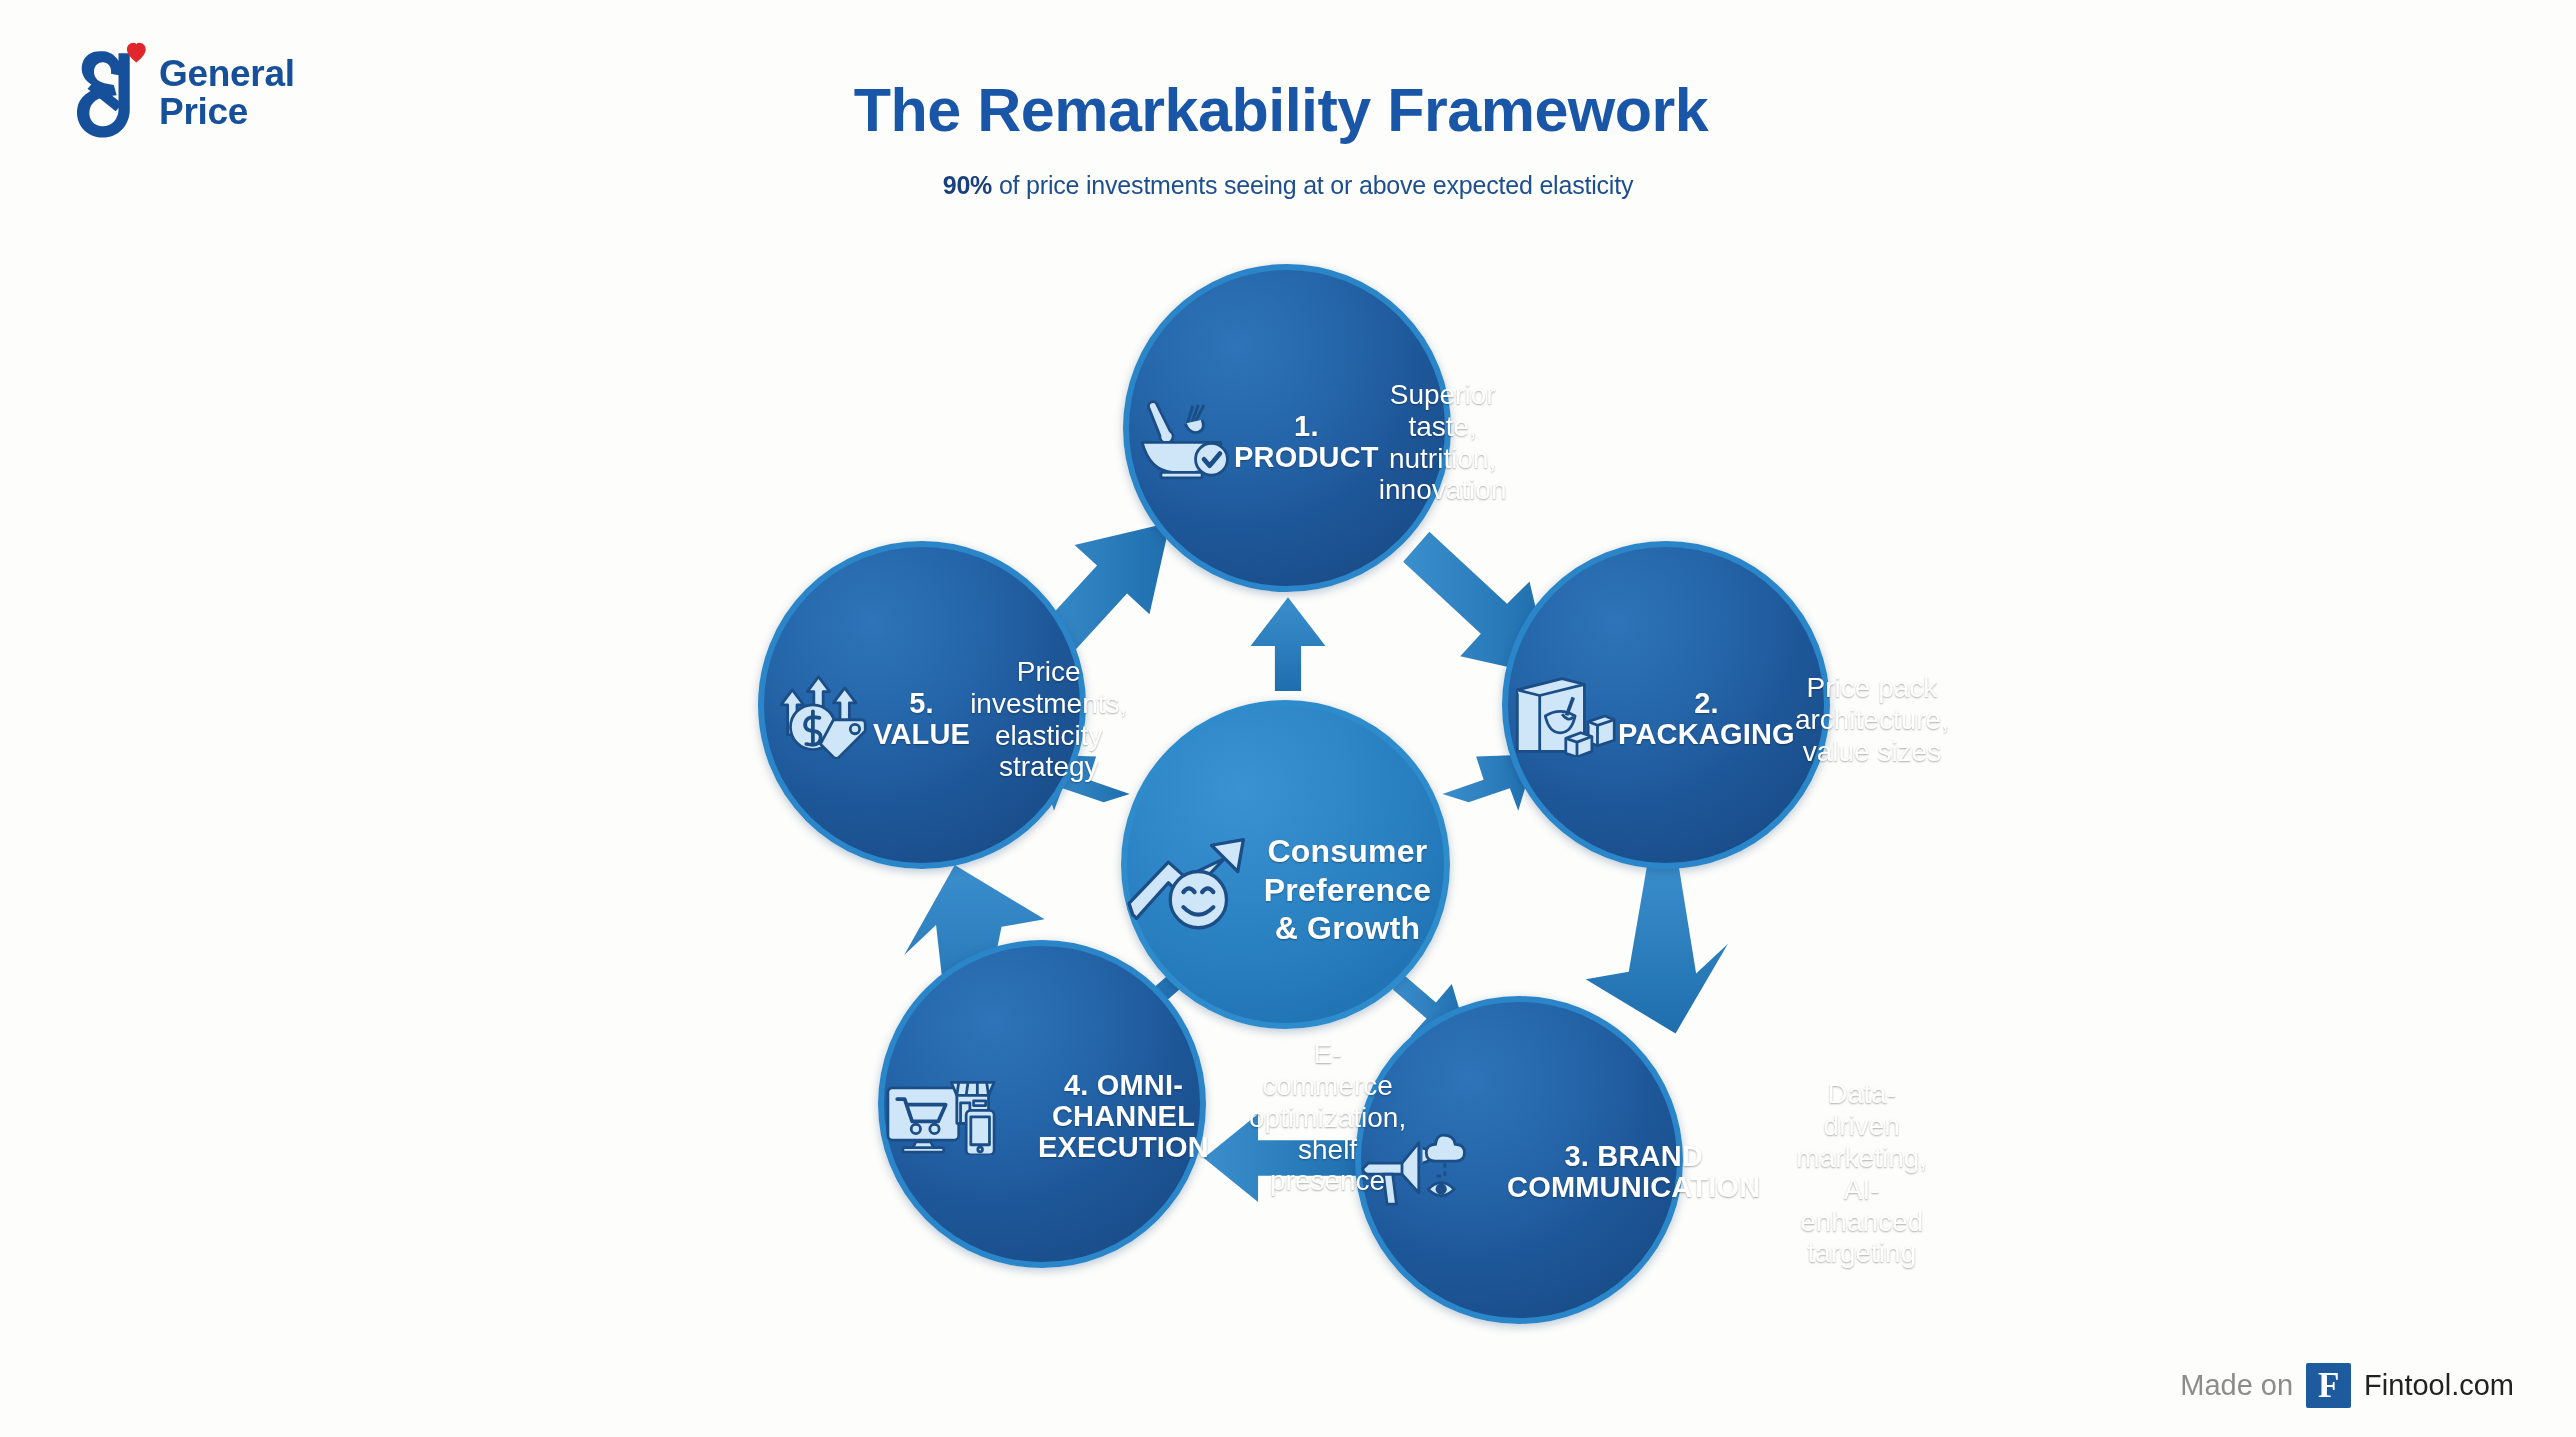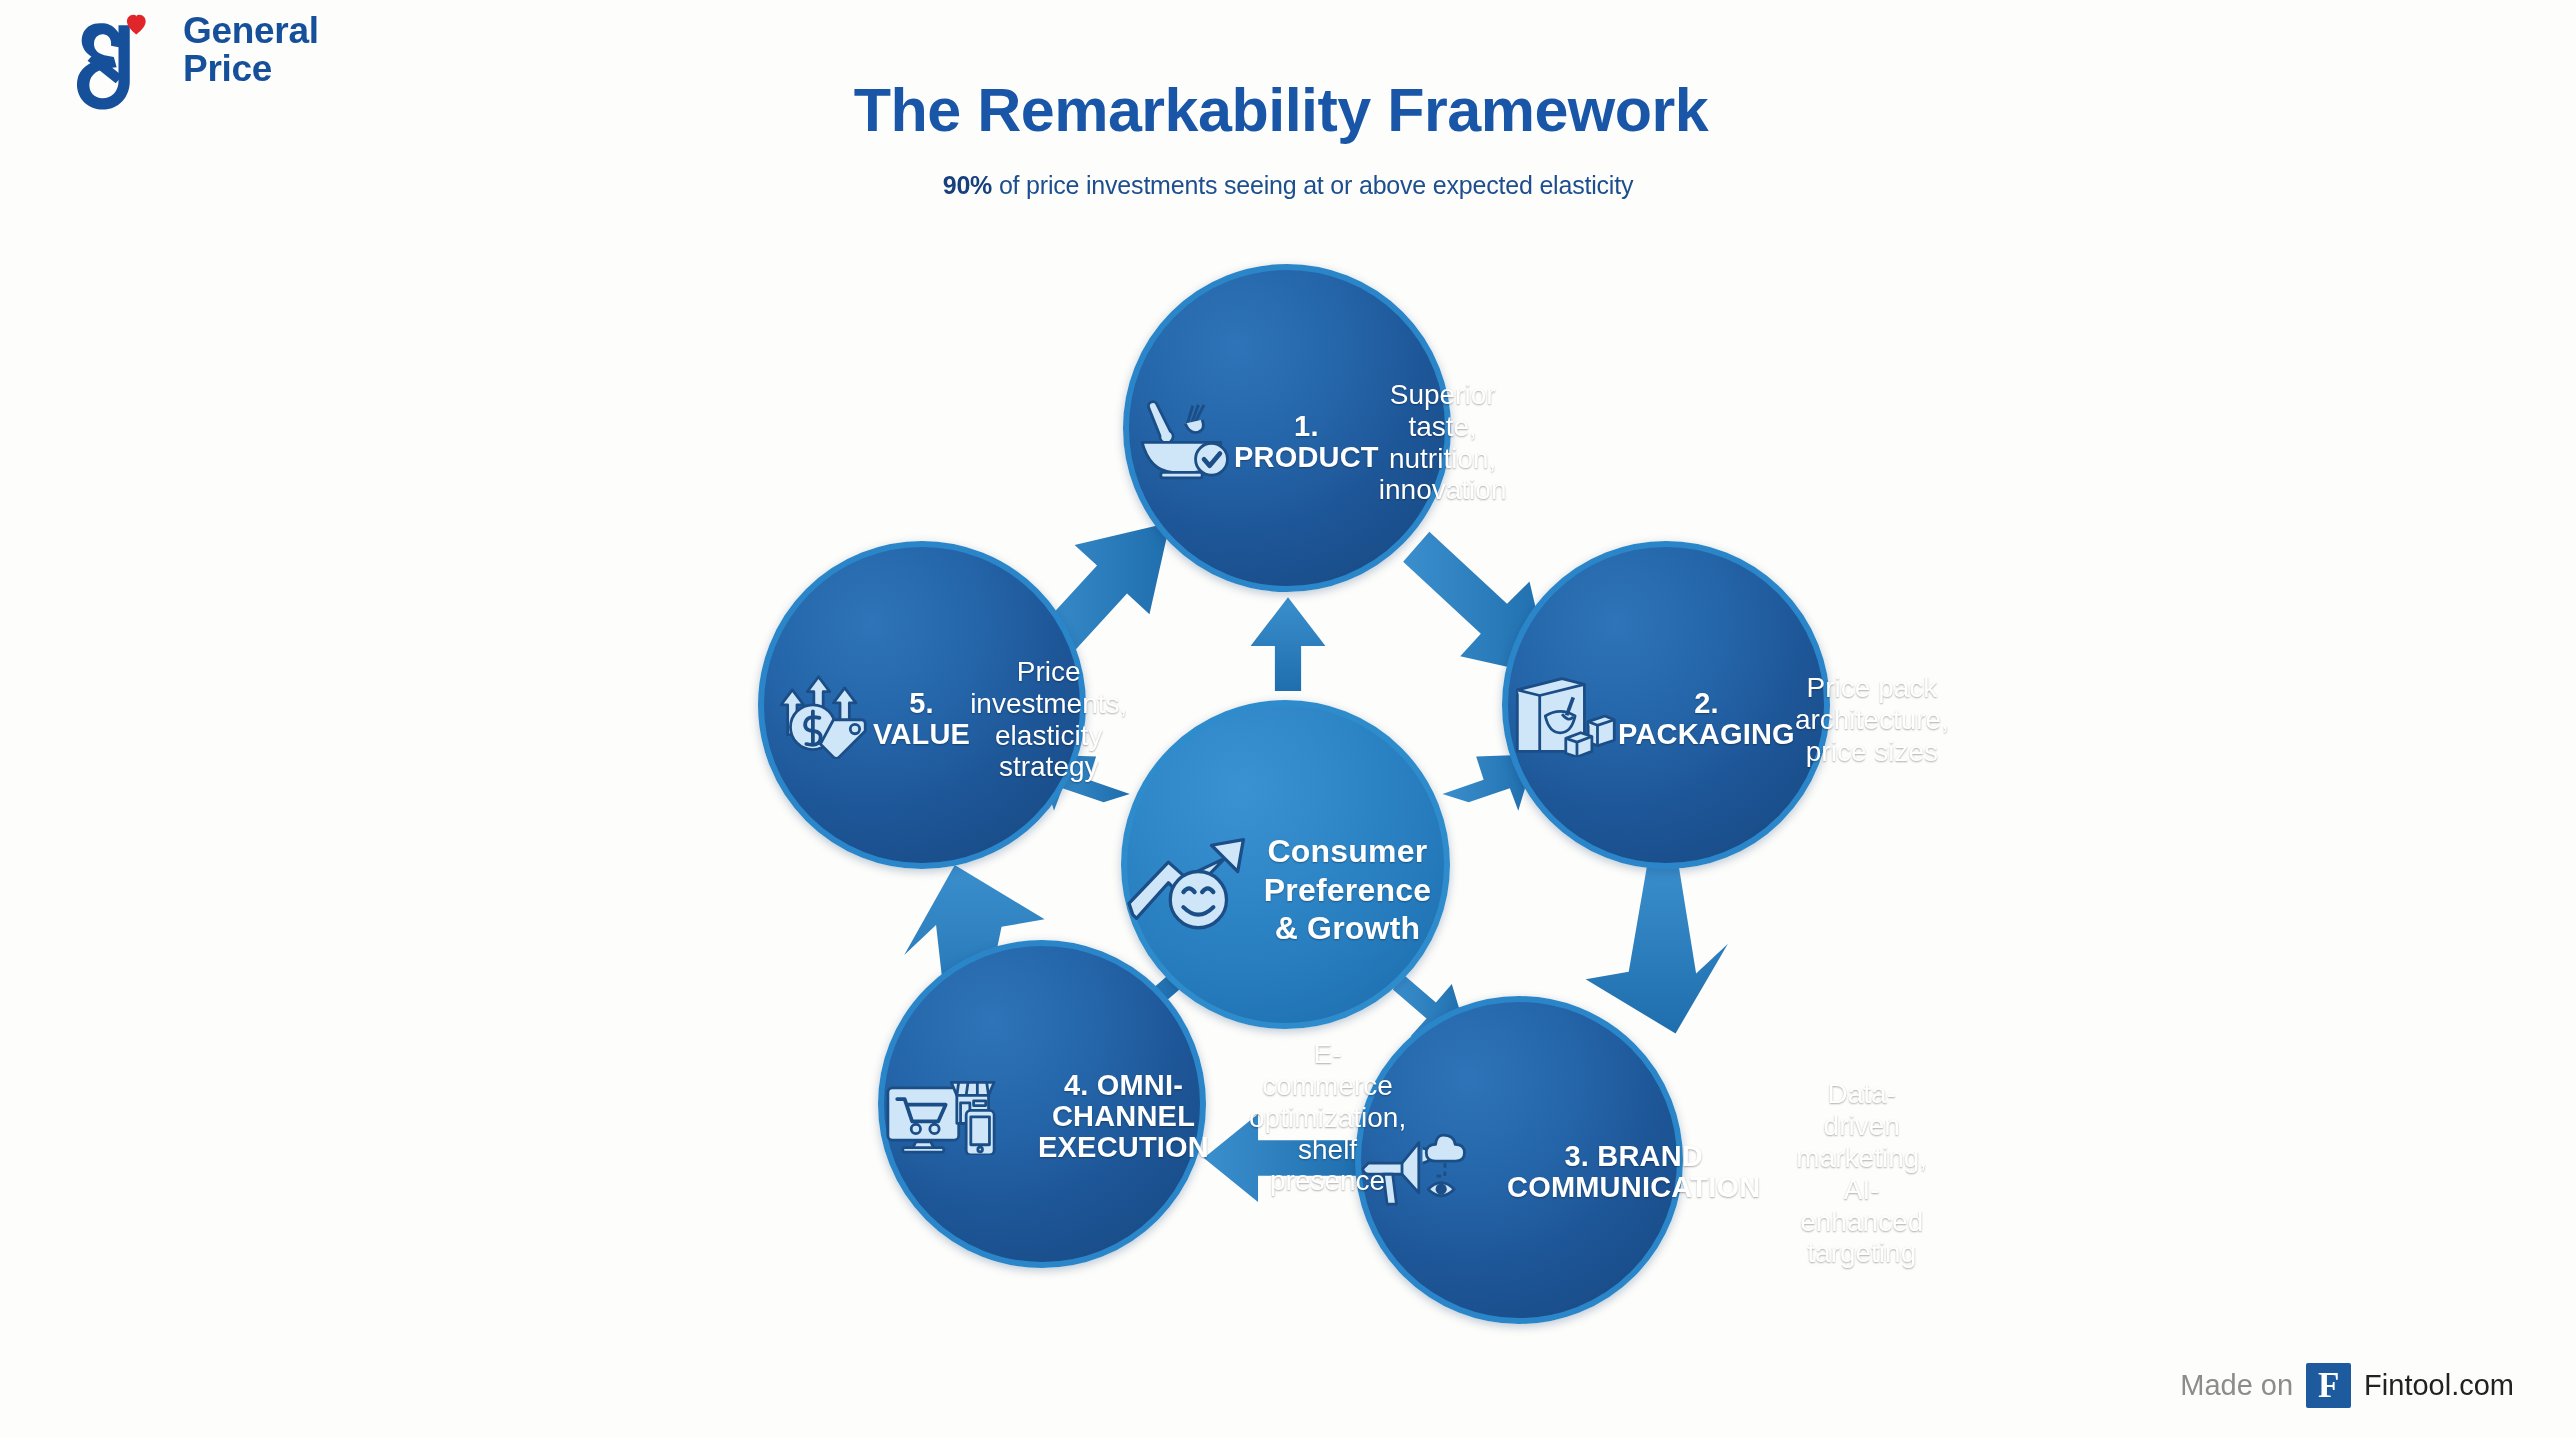--- a/index.html
+++ b/index.html
@@ -13,23 +13,24 @@
     overflow: hidden;
     font-family: "Liberation Sans", sans-serif;
     background: #fdfdfb;
     position: relative;
   }
 
   
   #logo {
     position: absolute;
     left: 66px;
-    top: 12px;
-    display: flex;
-    gap: 27px;
+    top: 40px;
+    display: flex;
+    align-items: center;
+    gap: 3px;
   }
   #logo .gm-mark { width: 90px; height: 105px; display: block; }
   #logo .gm-words {
     color: #16509b;
     font-weight: bold;
     font-size: 37px;
     line-height: 1.02;
     letter-spacing: -0.3px;
   }
 
@@ -263,21 +264,21 @@
           <path d="M70 24 L62 46" stroke-width="4"></path>
           <path d="M58 42 q7 9 12 3"></path>
           <path d="M86 50 L104 44 L114 48 L114 70 L96 76 L86 72 Z"></path>
           <path d="M86 50 L96 54 L96 76 M96 54 L114 48"></path>
           <path d="M62 68 L78 62 L90 66 L90 82 L74 88 L62 84 Z"></path>
           <path d="M62 68 L74 72 L74 88 M74 72 L90 66"></path>
         </g>
       </svg>
     </div>
     <div class="n-title">2. PACKAGING</div>
-    <div class="n-desc">Price pack architecture, price sizes</div>
+    <div class="n-desc">Price pack architecture, value sizes</div>
   </div>
 
   <div class="node outer" id="node-brand">
     <div class="icon-wrap">
       <svg width="110" height="79" viewBox="0 0 118 84">
         <g fill="#cfe6f9" stroke="#1b4e87" stroke-width="3" stroke-linejoin="round">
           <path d="M8 34 L44 34 L62 12 L62 66 L44 46 L8 46 a6 6 0 0 1 -6 -6 Z"></path>
           <path d="M44 34 L44 46"></path>
           <path d="M24 46 L34 46 L38 78 L28 78 Z"></path>
           <path d="M66 34 q10 -2 10 -8 q0 -6 -10 -8"></path>

